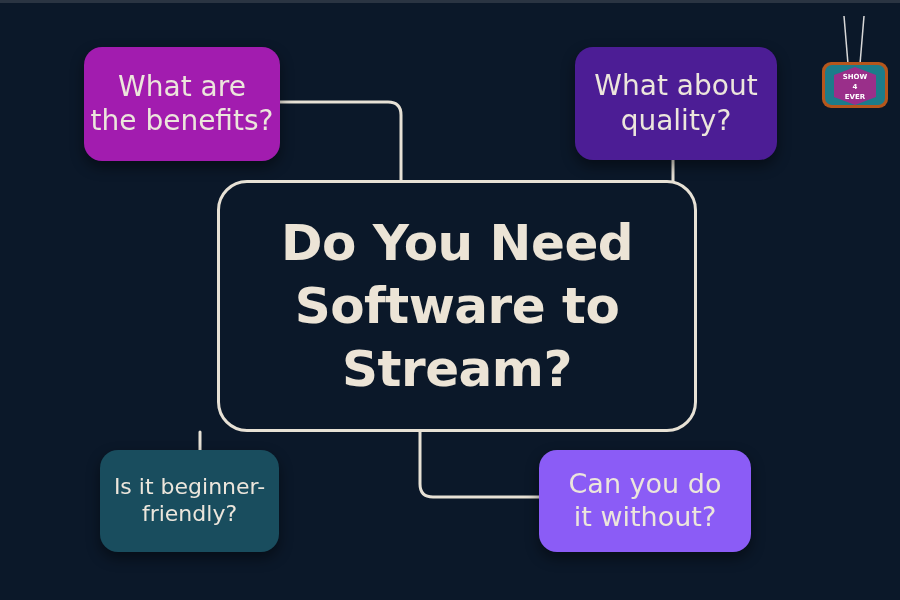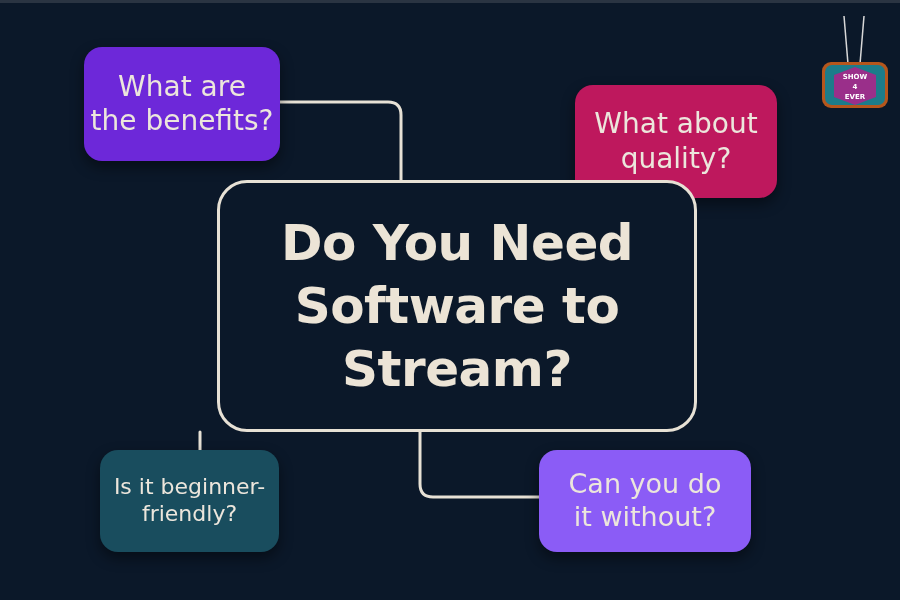--- a/index.html
+++ b/index.html
@@ -37,26 +37,26 @@
     <path d="M279 102 H388 Q401 102 401 115 V181"></path>
 
     <path d="M673 160 V198 Q673 212 660 214"></path>
 
     <path d="M200 432 V450"></path>
 
     <path d="M420 432 V484 Q420 497 433 497 H540"></path>
   </g>
 </svg>
 
-<div class="node" style="left:84px;top:47px;width:196px;height:114px;background:#6d28d9;font-size:28px;">
+<div class="node" style="left:84px;top:47px;width:196px;height:114px;background:#a21caf;font-size:28px;">
   <span>What are
 the benefits?</span>
 </div>
 
-<div class="node" style="left:575px;top:47px;width:202px;height:113px;background:#be185d;font-size:28px;margin-top:38px;">
+<div class="node" style="left:575px;top:47px;width:202px;height:113px;background:#4c1d95;font-size:28px;">
   <span>What about
 quality?</span>
 </div>
 
 <div class="node" style="left:100px;top:450px;width:179px;height:102px;background:#194d5e;font-size:22px;justify-content:center;">
   <span>Is it beginner-
 friendly?</span>
 </div>
 
 <div class="node" style="left:539px;top:450px;width:212px;height:102px;background:#8b5cf6;font-size:27px;">

